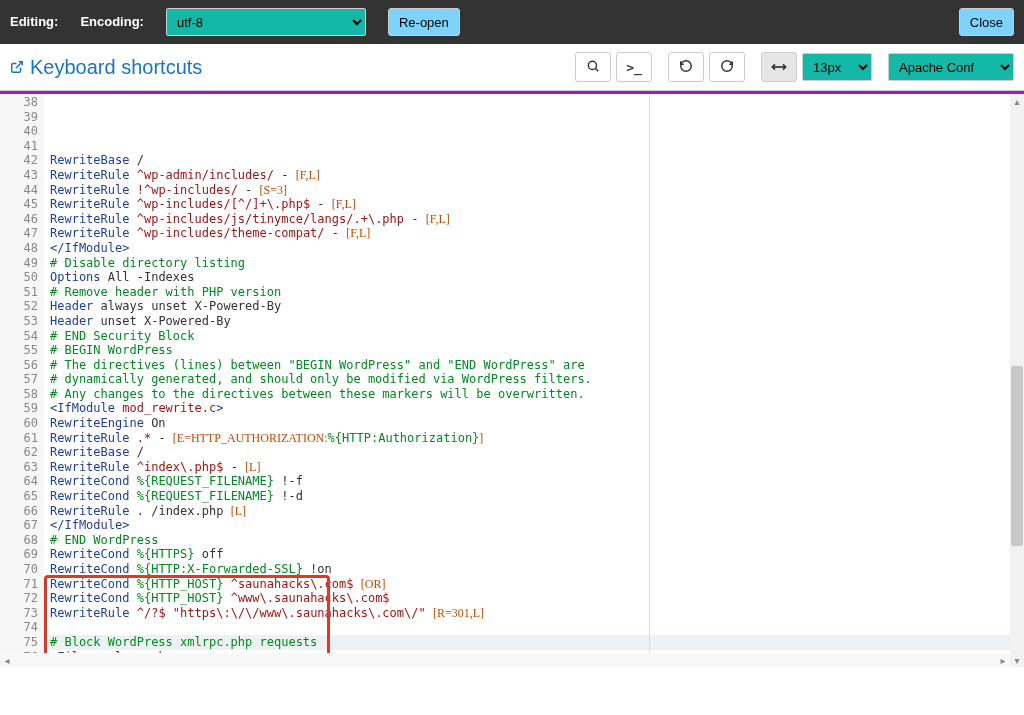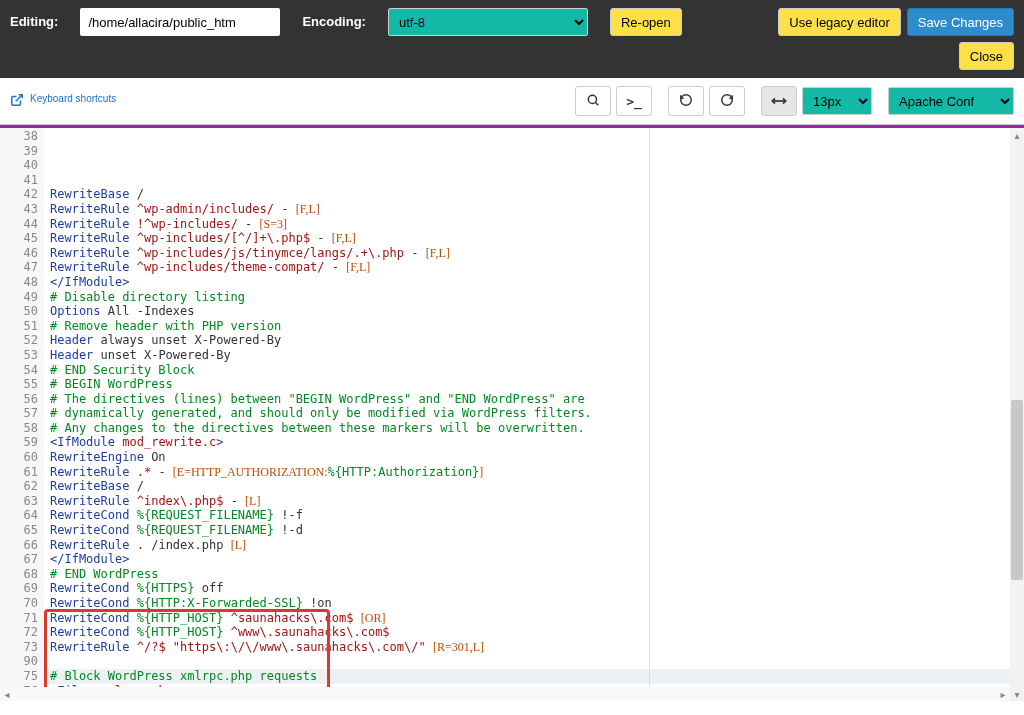--- a/index.html
+++ b/index.html
@@ -3,26 +3,26 @@
 <meta charset="utf-8">
 <style>
 * { box-sizing: border-box; margin: 0; padding: 0; }
 body { font-family: Arial, sans-serif; font-size: 13px; background: #fff; color: #333; width: 1024px; height: 715px; overflow: hidden; }
 .toolbar-top { background: #333; padding: 8px 10px; display: flex; align-items: flex-start; gap: 22px; }
 .lbl { color: #fff; font-weight: bold; font-size: 13px; line-height: 28px; }
 .tf { background: #fff; border: none; padding: 5px 8px; font-size: 13px; border-radius: 2px; height: 28px; }
 .tf.path { width: 200px; }
 .sel { background: #14b8a6; border: 1px solid #ccc; padding: 4px 6px; font-size: 13px; border-radius: 2px; height: 28px; }
 .sel.enc { width: 200px; }
-.btn { background: #fde047; border: 1px solid #ccc; padding: 5px 10px; font-size: 13px; border-radius: 3px; cursor: pointer; height: 28px; }
+.btn { background: #7dd3fc; border: 1px solid #ccc; padding: 5px 10px; font-size: 13px; border-radius: 3px; cursor: pointer; height: 28px; }
 .btn.primary { background: #2e8bcc; color: #fff; border: 1px solid #2579b2; }
 .right-group { margin-left: auto; display: flex; flex-direction: column; align-items: flex-end; gap: 6px; }
 .right-row { display: flex; gap: 6px; }
 .toolbar-mid { background: #fff; border-bottom: 1px solid #ccc; padding: 8px 10px; display: flex; align-items: center; }
-.kb-link { color: #1a73c4; text-decoration: none; display: flex; gap: 6px; font-size: 10px; }
+.kb-link { color: #1a73c4; text-decoration: none; display: flex; align-items: center; gap: 6px; font-size: 20px; }
 .mid-controls { margin-left: auto; display: flex; align-items: center; gap: 5px; }
 .iconbtn { width: 36px; height: 30px; background: #fff; border: 1px solid #ccc; border-radius: 3px; display: flex; align-items: center; justify-content: center; cursor: pointer; font-size: 13px; }
 .iconbtn.active { background: #e6e6e6; }
 .sel.fs { width: 70px; }
 .sel.syn { width: 126px; }
 .editor-wrap { display: flex; height: 576px; border-top: 3px solid #a21caf; position: relative; }
 .gutter { width: 44px; background: #f7f7f7; text-align: right; padding: 1px 6px 1px 0; color: #888; font-family: Menlo, Consolas, monospace; font-size: 12px; line-height: 14.6px; user-select: none; }
 .code { flex: 1; font-family: Menlo, Consolas, monospace; font-size: 12px; line-height: 14.6px; padding: 1px 16px 1px 6px; white-space: pre; position: relative; overflow: hidden; }
 .line { height: 14.6px; }
 .gline { height: 14.6px; }
@@ -37,29 +37,24 @@
 .scrollbar-v { position: absolute; right: 0; top: 0; bottom: 0; width: 14px; background: #f2f2f2; }
 .thumb-v { position: absolute; right: 1px; top: 272px; width: 12px; height: 180px; background: #c8c8c8; border-radius: 2px; }
 .scrollbar-h { position: absolute; left: 0; right: 14px; bottom: 0; height: 14px; background: #f8f8f8; }
 .sb-arrow { position: absolute; width: 14px; height: 14px; display:flex; align-items:center; justify-content:center; color:#888; font-size:10px; }
 </style>
 </head>
 <body>
 
 <div class="toolbar-top">
   <span class="lbl">Editing:</span>
-  <input class="tf path" value="/home/allacira/public_htm" style="">
   <span class="lbl">Encoding:</span>
   <select class="sel enc"><option>utf-8</option></select>
   <button class="btn">Re-open</button>
   <div class="right-group">
-    <div class="right-row">
-      <button class="btn">Use legacy editor</button>
-      <button class="btn primary">Save Changes</button>
-    </div>
     <button class="btn">Close</button>
   </div>
 </div>
 
 <div class="toolbar-mid">
   <a href="#" class="kb-link">
     <span>
       <svg width="14" height="14" viewBox="0 0 24 24" fill="none" stroke="#1a73c4" stroke-width="2.5">
           <path d="M18 13v6a2 2 0 01-2 2H5a2 2 0 01-2-2V8a2 2 0 012-2h6"></path>
           <path d="M15 3h6v6"></path>
@@ -136,21 +131,21 @@
       <div class="gline">64</div>
       <div class="gline">65</div>
       <div class="gline">66</div>
       <div class="gline">67</div>
       <div class="gline">68</div>
       <div class="gline">69</div>
       <div class="gline">70</div>
       <div class="gline">71</div>
       <div class="gline">72</div>
       <div class="gline">73</div>
-      <div class="gline">90</div>
+      <div class="gline">74</div>
       <div class="gline">75</div>
       <div class="gline">76</div>
     </div>
   <div class="code" id="code">
     <div class="hl-line" style="top:541px;"></div>
     <div class="vrule"></div>
   <div class="line"><span class="kw">RewriteBase</span><span> /</span></div><div class="line"><span class="kw">RewriteRule</span><span> </span><span class="str">^wp-admin/includes/</span><span> - </span><span class="var">[F,L]</span></div><div class="line"><span class="kw">RewriteRule</span><span> </span><span class="str">!^wp-includes/</span><span> - </span><span class="var">[S=3]</span></div><div class="line"><span class="kw">RewriteRule</span><span> </span><span class="str">^wp-includes/[^/]+\.php$</span><span> - </span><span class="var">[F,L]</span></div><div class="line"><span class="kw">RewriteRule</span><span> </span><span class="str">^wp-includes/js/tinymce/langs/.+\.php</span><span> - </span><span class="var">[F,L]</span></div><div class="line"><span class="kw">RewriteRule</span><span> </span><span class="str">^wp-includes/theme-compat/</span><span> - </span><span class="var">[F,L]</span></div><div class="line"><span class="tag">&lt;/IfModule&gt;</span></div><div class="line"><span class="cmt"># Disable directory listing</span></div><div class="line"><span class="kw">Options</span><span> All -Indexes</span></div><div class="line"><span class="cmt"># Remove header with PHP version</span></div><div class="line"><span class="kw">Header</span><span> always unset X-Powered-By</span></div><div class="line"><span class="kw">Header</span><span> unset X-Powered-By</span></div><div class="line"><span class="cmt"># END Security Block</span></div><div class="line"><span class="cmt"># BEGIN WordPress</span></div><div class="line"><span class="cmt"># The directives (lines) between "BEGIN WordPress" and "END WordPress" are</span></div><div class="line"><span class="cmt"># dynamically generated, and should only be modified via WordPress filters.</span></div><div class="line"><span class="cmt"># Any changes to the directives between these markers will be overwritten.</span></div><div class="line"><span class="tag">&lt;IfModule</span><span> </span><span class="str">mod_rewrite.c</span><span class="tag">&gt;</span></div><div class="line"><span class="kw">RewriteEngine</span><span> On</span></div><div class="line"><span class="kw">RewriteRule</span><span> </span><span class="str">.*</span><span> - </span><span class="var">[E=HTTP_AUTHORIZATION:</span><span class="cmt">%{HTTP:Authorization}</span><span class="var">]</span></div><div class="line"><span class="kw">RewriteBase</span><span> /</span></div><div class="line"><span class="kw">RewriteRule</span><span> </span><span class="str">^index\.php$</span><span> - </span><span class="var">[L]</span></div><div class="line"><span class="kw">RewriteCond</span><span> </span><span class="cmt">%{REQUEST_FILENAME}</span><span> !-f</span></div><div class="line"><span class="kw">RewriteCond</span><span> </span><span class="cmt">%{REQUEST_FILENAME}</span><span> !-d</span></div><div class="line"><span class="kw">RewriteRule</span><span> </span><span class="str">.</span><span> /index.php </span><span class="var">[L]</span></div><div class="line"><span class="tag">&lt;/IfModule&gt;</span></div><div class="line"><span class="cmt"># END WordPress</span></div><div class="line"><span class="kw">RewriteCond</span><span> </span><span class="cmt">%{HTTPS}</span><span> off</span></div><div class="line"><span class="kw">RewriteCond</span><span> </span><span class="cmt">%{HTTP:X-Forwarded-SSL}</span><span> !on</span></div><div class="line"><span class="kw">RewriteCond</span><span> </span><span class="cmt">%{HTTP_HOST}</span><span> </span><span class="str">^saunahacks\.com$</span><span> </span><span class="var">[OR]</span></div><div class="line"><span class="kw">RewriteCond</span><span> </span><span class="cmt">%{HTTP_HOST}</span><span> </span><span class="str">^www\.saunahacks\.com$</span></div><div class="line"><span class="kw">RewriteRule</span><span> </span><span class="str">^/?$</span><span> </span><span class="str">"https\:\/\/www\.saunahacks\.com\/"</span><span> </span><span class="var">[R=301,L]</span></div><div class="line"><span></span></div><div class="line"><span class="cmt"># Block WordPress xmlrpc.php requests</span></div><div class="line"><span class="tag">&lt;Files</span><span> </span><span class="str">xmlrpc.php</span><span class="tag">&gt;</span></div><div class="line"><span class="kw">order</span><span> deny,</span><span class="kw">allow</span></div></div>
   <div class="redbox"></div>
   <div class="scrollbar-v">
     <div class="sb-arrow" style="top:0">▴</div>

